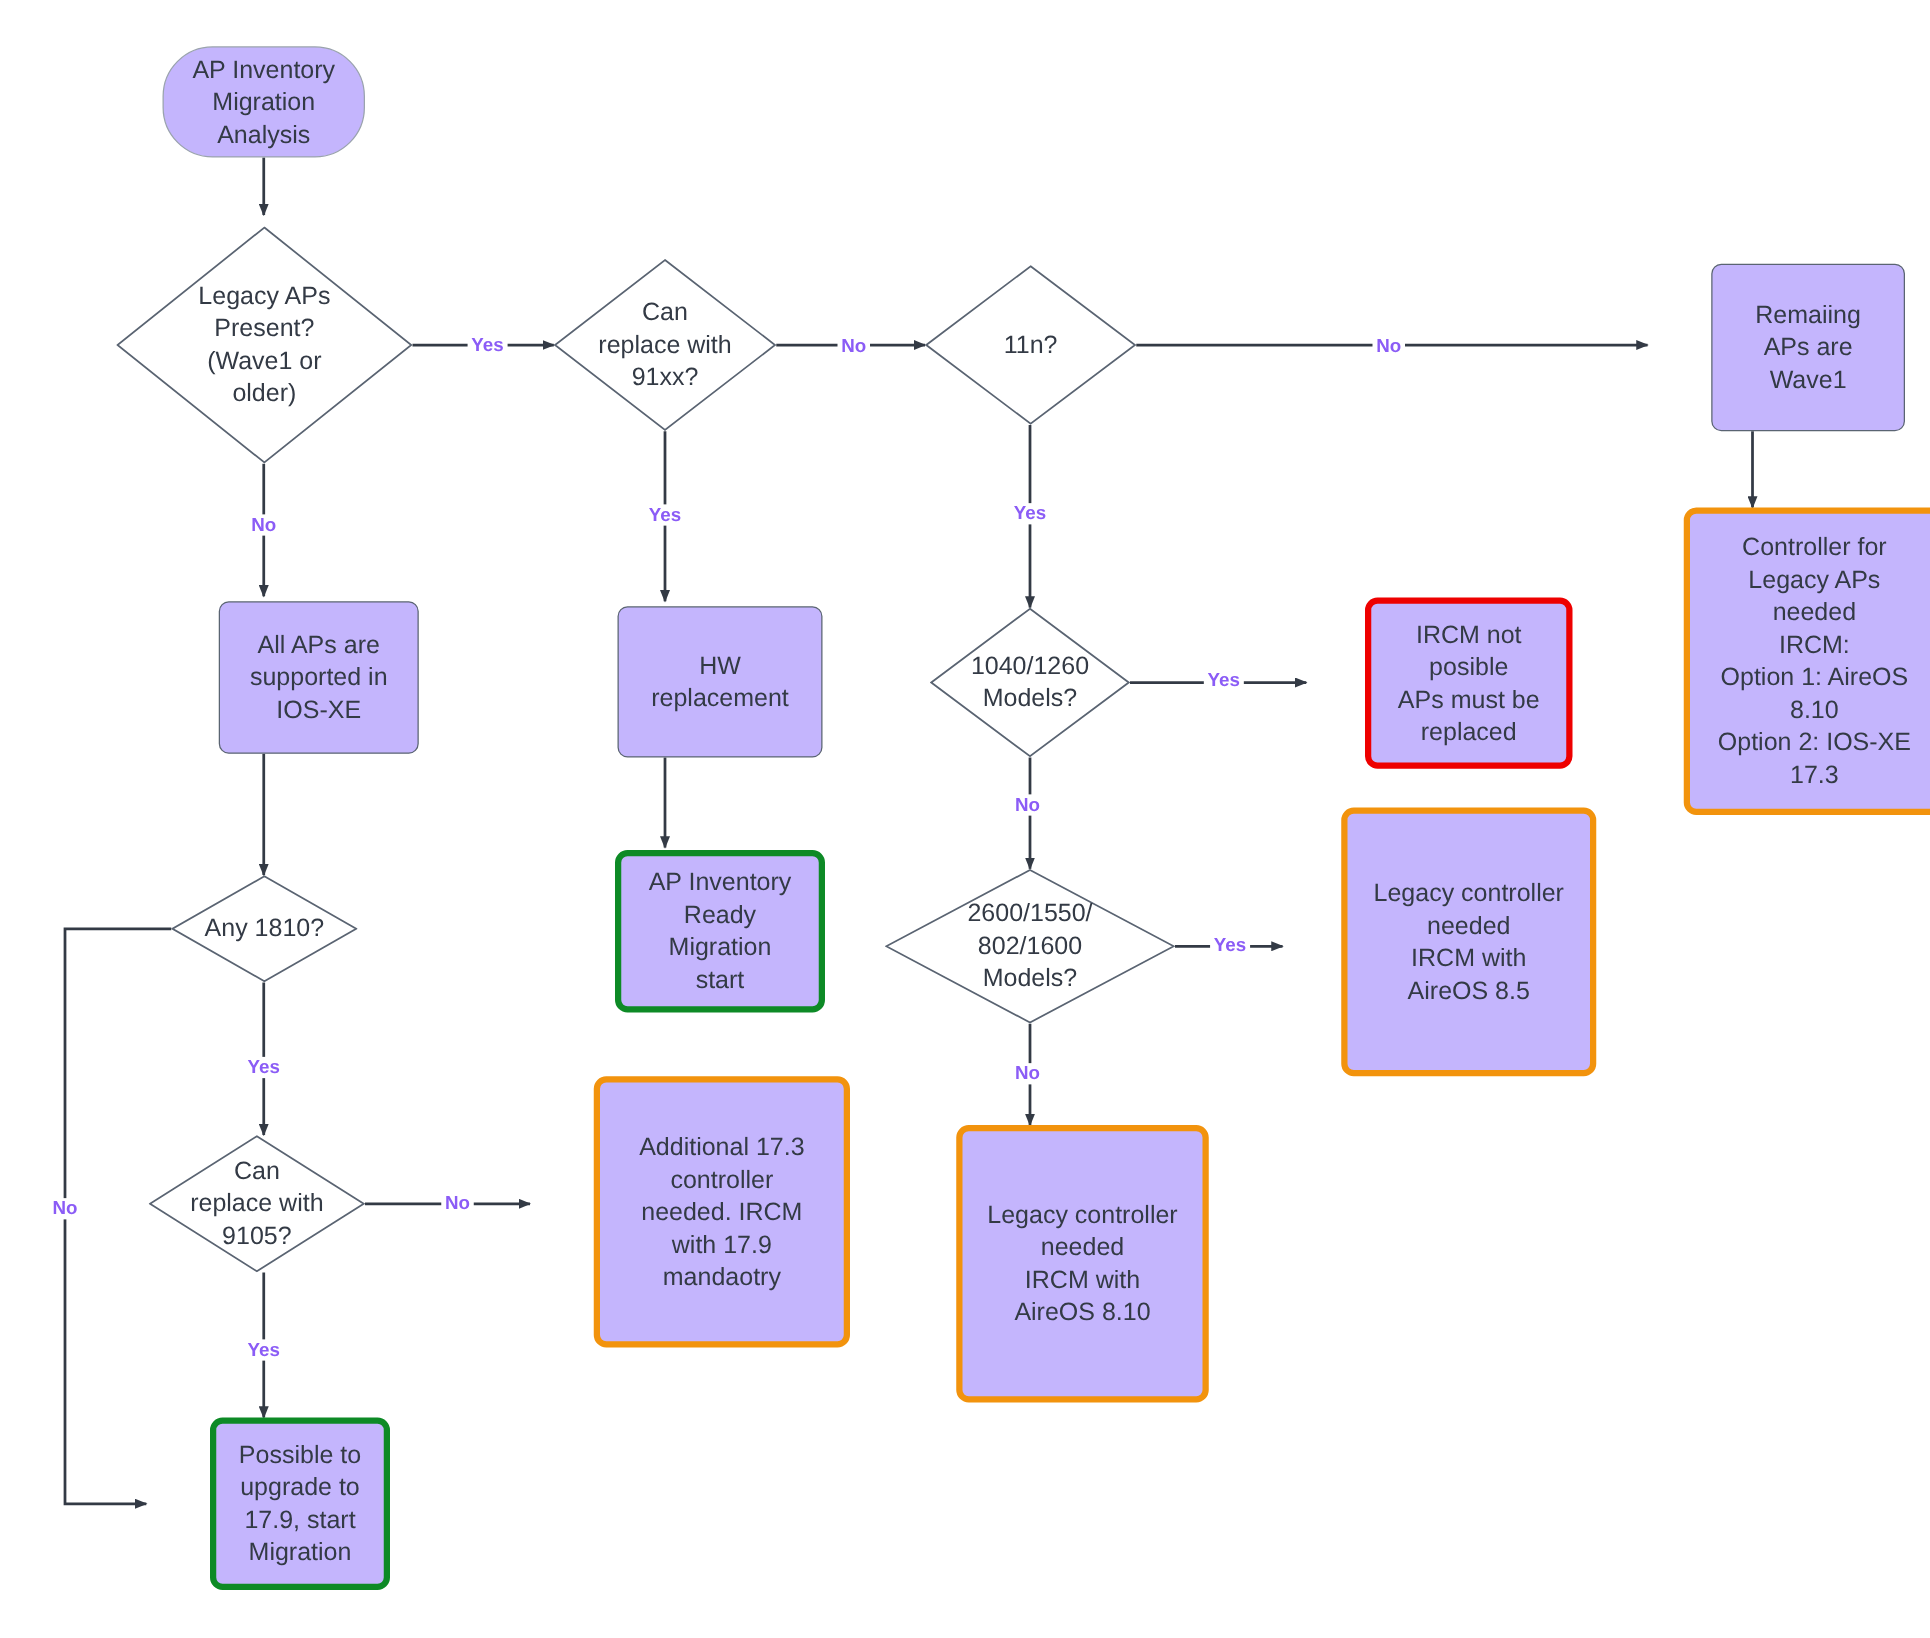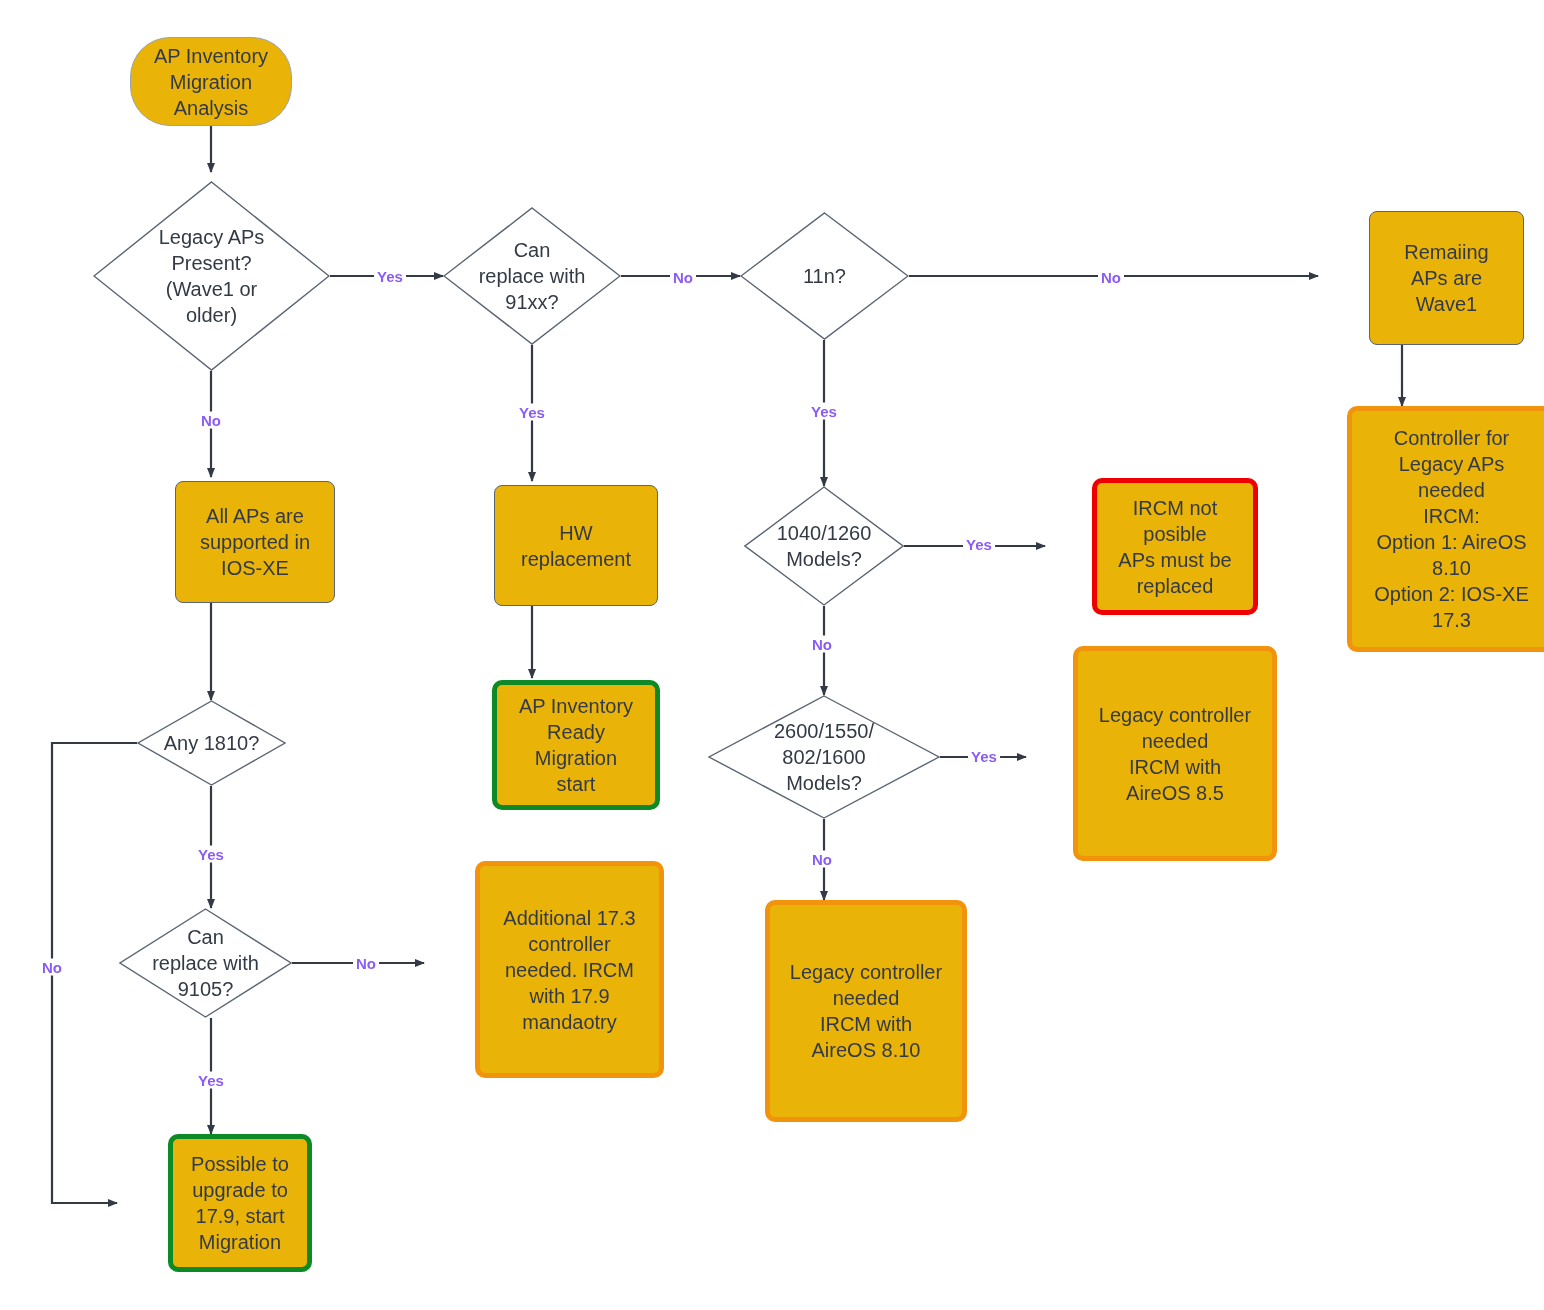--- a/index.html
+++ b/index.html
@@ -13,21 +13,21 @@
   #edges{position:absolute;left:0;top:0;width:1544px;height:1310px;}
   .node{
     position:absolute;
     box-sizing:border-box;
     display:flex;align-items:center;justify-content:center;
     text-align:center;
     color:#333a45;
     font-size:20px;
     line-height:26px;
     white-space:pre-line;
-    background:#eab308;
+    background:#c4b5fd;
   }
   .node.rect{
     border:1px solid #5a6472;
     border-radius:8px;
     margin-left:44px;
   }
   .node.stadium{
     border:1px solid #9aa3ad;
     border-radius:40px;
   }
@@ -201,21 +201,21 @@
 
   <div class="diamond" style="left:119px;top:908px;width:173px;height:110px;">
     <svg class="dia-shape" viewBox="0 0 173 110" preserveAspectRatio="none">
       <polygon points="86.5,1 172,55 86.5,109 1,55" fill="#ffffff" stroke="#5a6472" stroke-width="1.4"></polygon>
     </svg>
     <div class="dia-label">Can
 replace with
 9105?</div>
   </div>
 
-  <div class="node rect thick orange" style="left:431px;top:861px;width:189px;height:217px;">Additional 17.3
+  <div class="node rect thick orange" style="left:431px;top:861px;width:205px;height:217px;">Additional 17.3
 controller
 needed. IRCM
 with 17.9
 mandaotry</div>
 
   <div class="node rect thick orange" style="left:721px;top:900px;width:202px;height:222px;">Legacy controller
 needed
 IRCM with
 AireOS 8.10</div>
 

